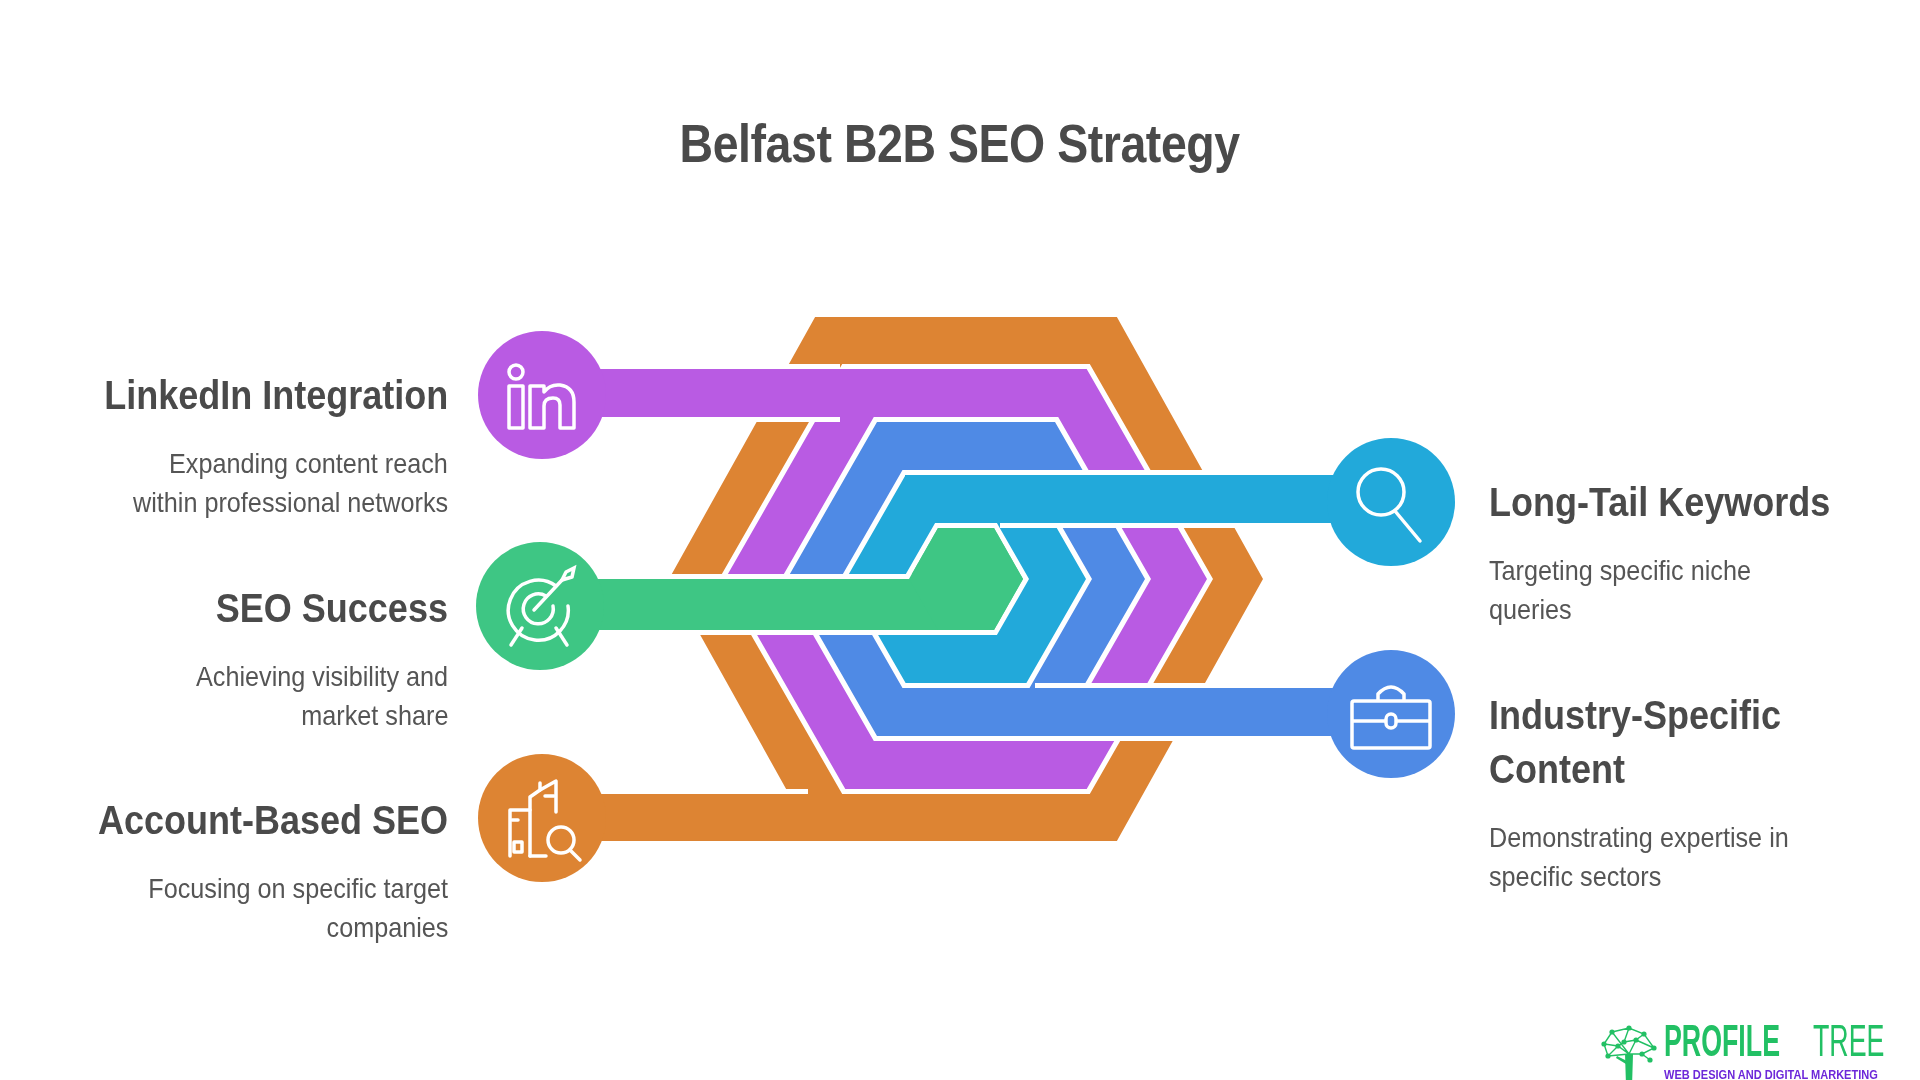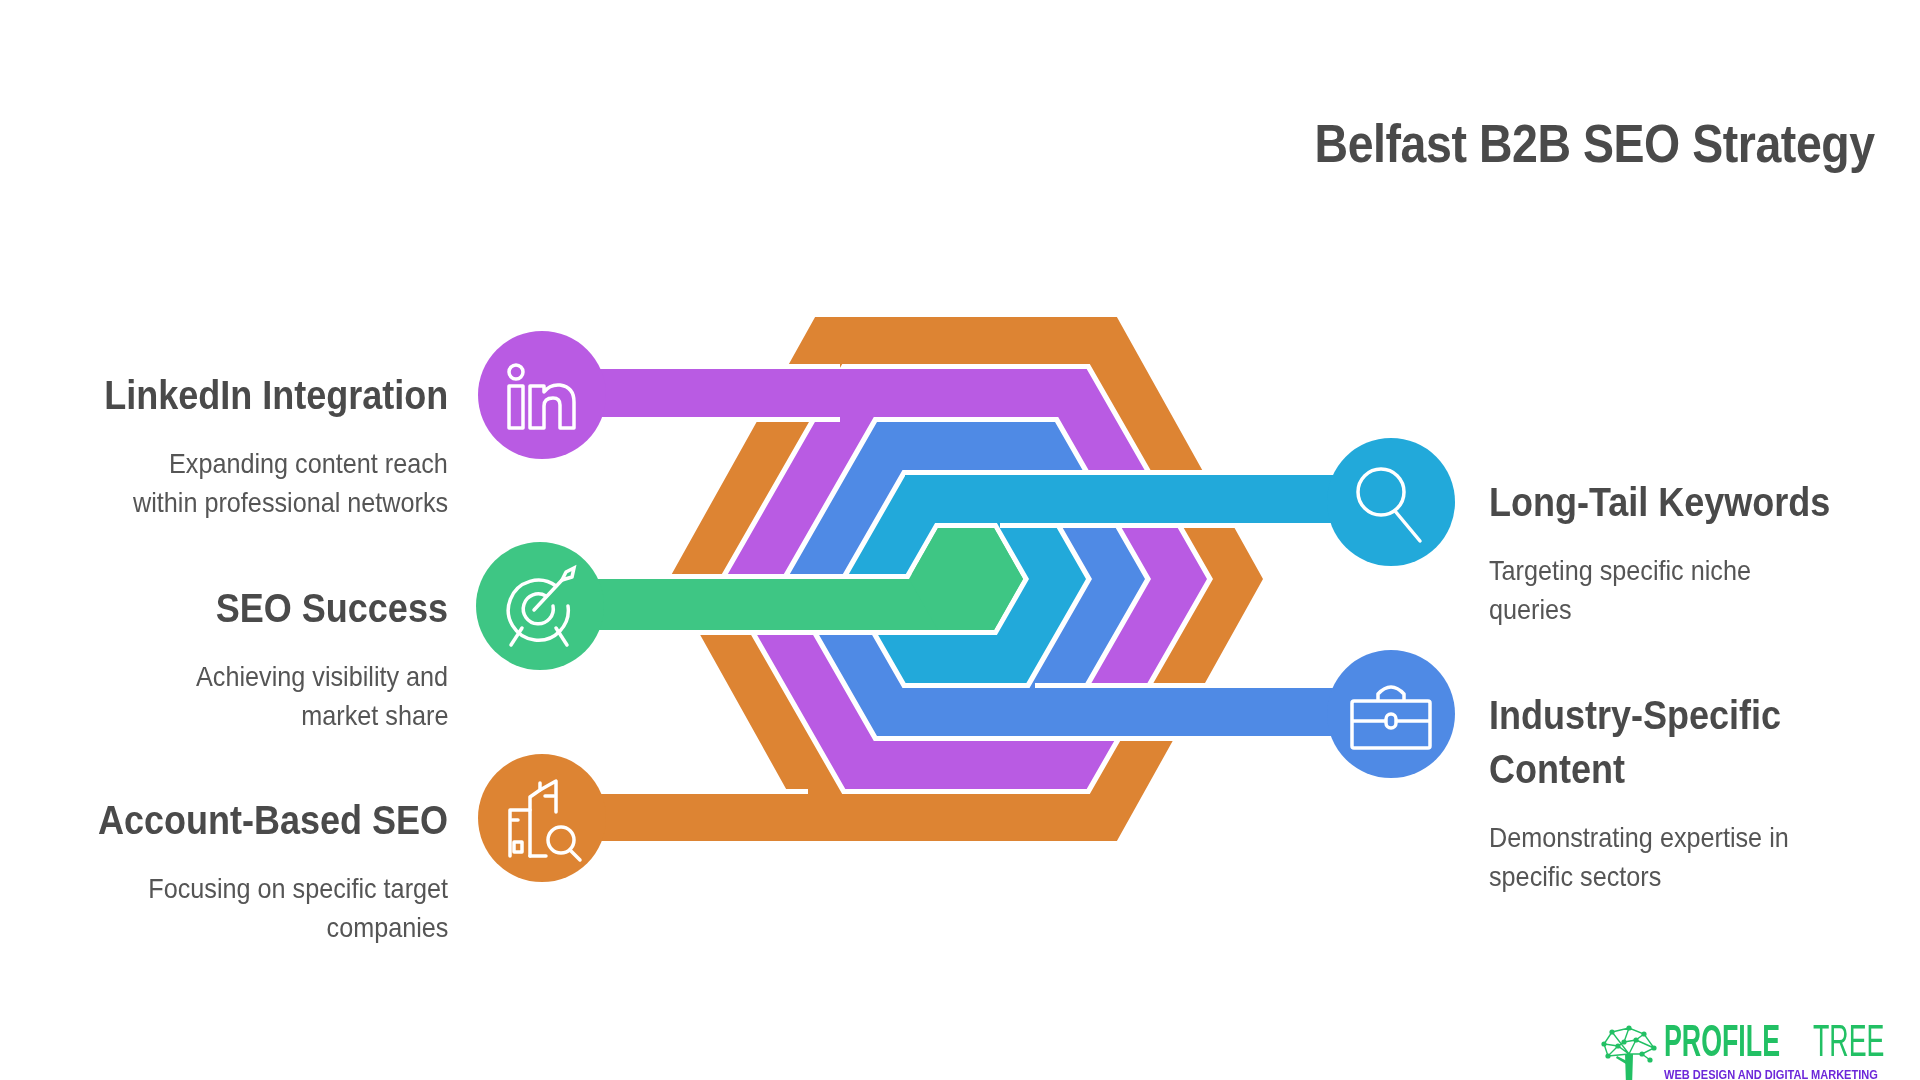--- a/index.html
+++ b/index.html
@@ -1,17 +1,17 @@
 <!DOCTYPE html>
 <html><head>
 <meta charset="utf-8">
 <style>
   html, body { margin: 0; padding: 0; background: #ffffff; }
   body { width: 1920px; height: 1080px; position: relative; overflow: hidden; font-family: "Liberation Sans", sans-serif; color: #4a4a4a; }
-  .title { position: absolute; left: 0; width: 1920px; top: 112px; text-align: right; font-size: 54px; font-weight: bold; color: #4a4a4a; }
+  .title { position: absolute; left: 0; width: 1920px; top: 112px; text-align: center; font-size: 54px; font-weight: bold; color: #4a4a4a; }
   .title span { display: inline-block; transform: scaleX(0.86); transform-origin: center; letter-spacing: -0.5px; }
   svg.diagram { position: absolute; left: 0; top: 0; }
   .item { position: absolute; width: 460px; }
   .item.left { text-align: right; }
   .item.right { text-align: left; }
   .item .h { font-size: 40px; font-weight: bold; color: #4a4a4a; line-height: 54px; white-space: nowrap; }
   .item .d { font-size: 28px; color: #555555; line-height: 39px; margin-top: 22px; white-space: nowrap; }
   .item.left .h span, .item.left .d span { display: inline-block; transform: scaleX(0.9); transform-origin: right center; }
   .item.right .h span, .item.right .d span { display: inline-block; transform: scaleX(0.9); transform-origin: left center; }
   .logo { position: absolute; left: 1598px; top: 1016px; width: 310px; height: 72px; }

